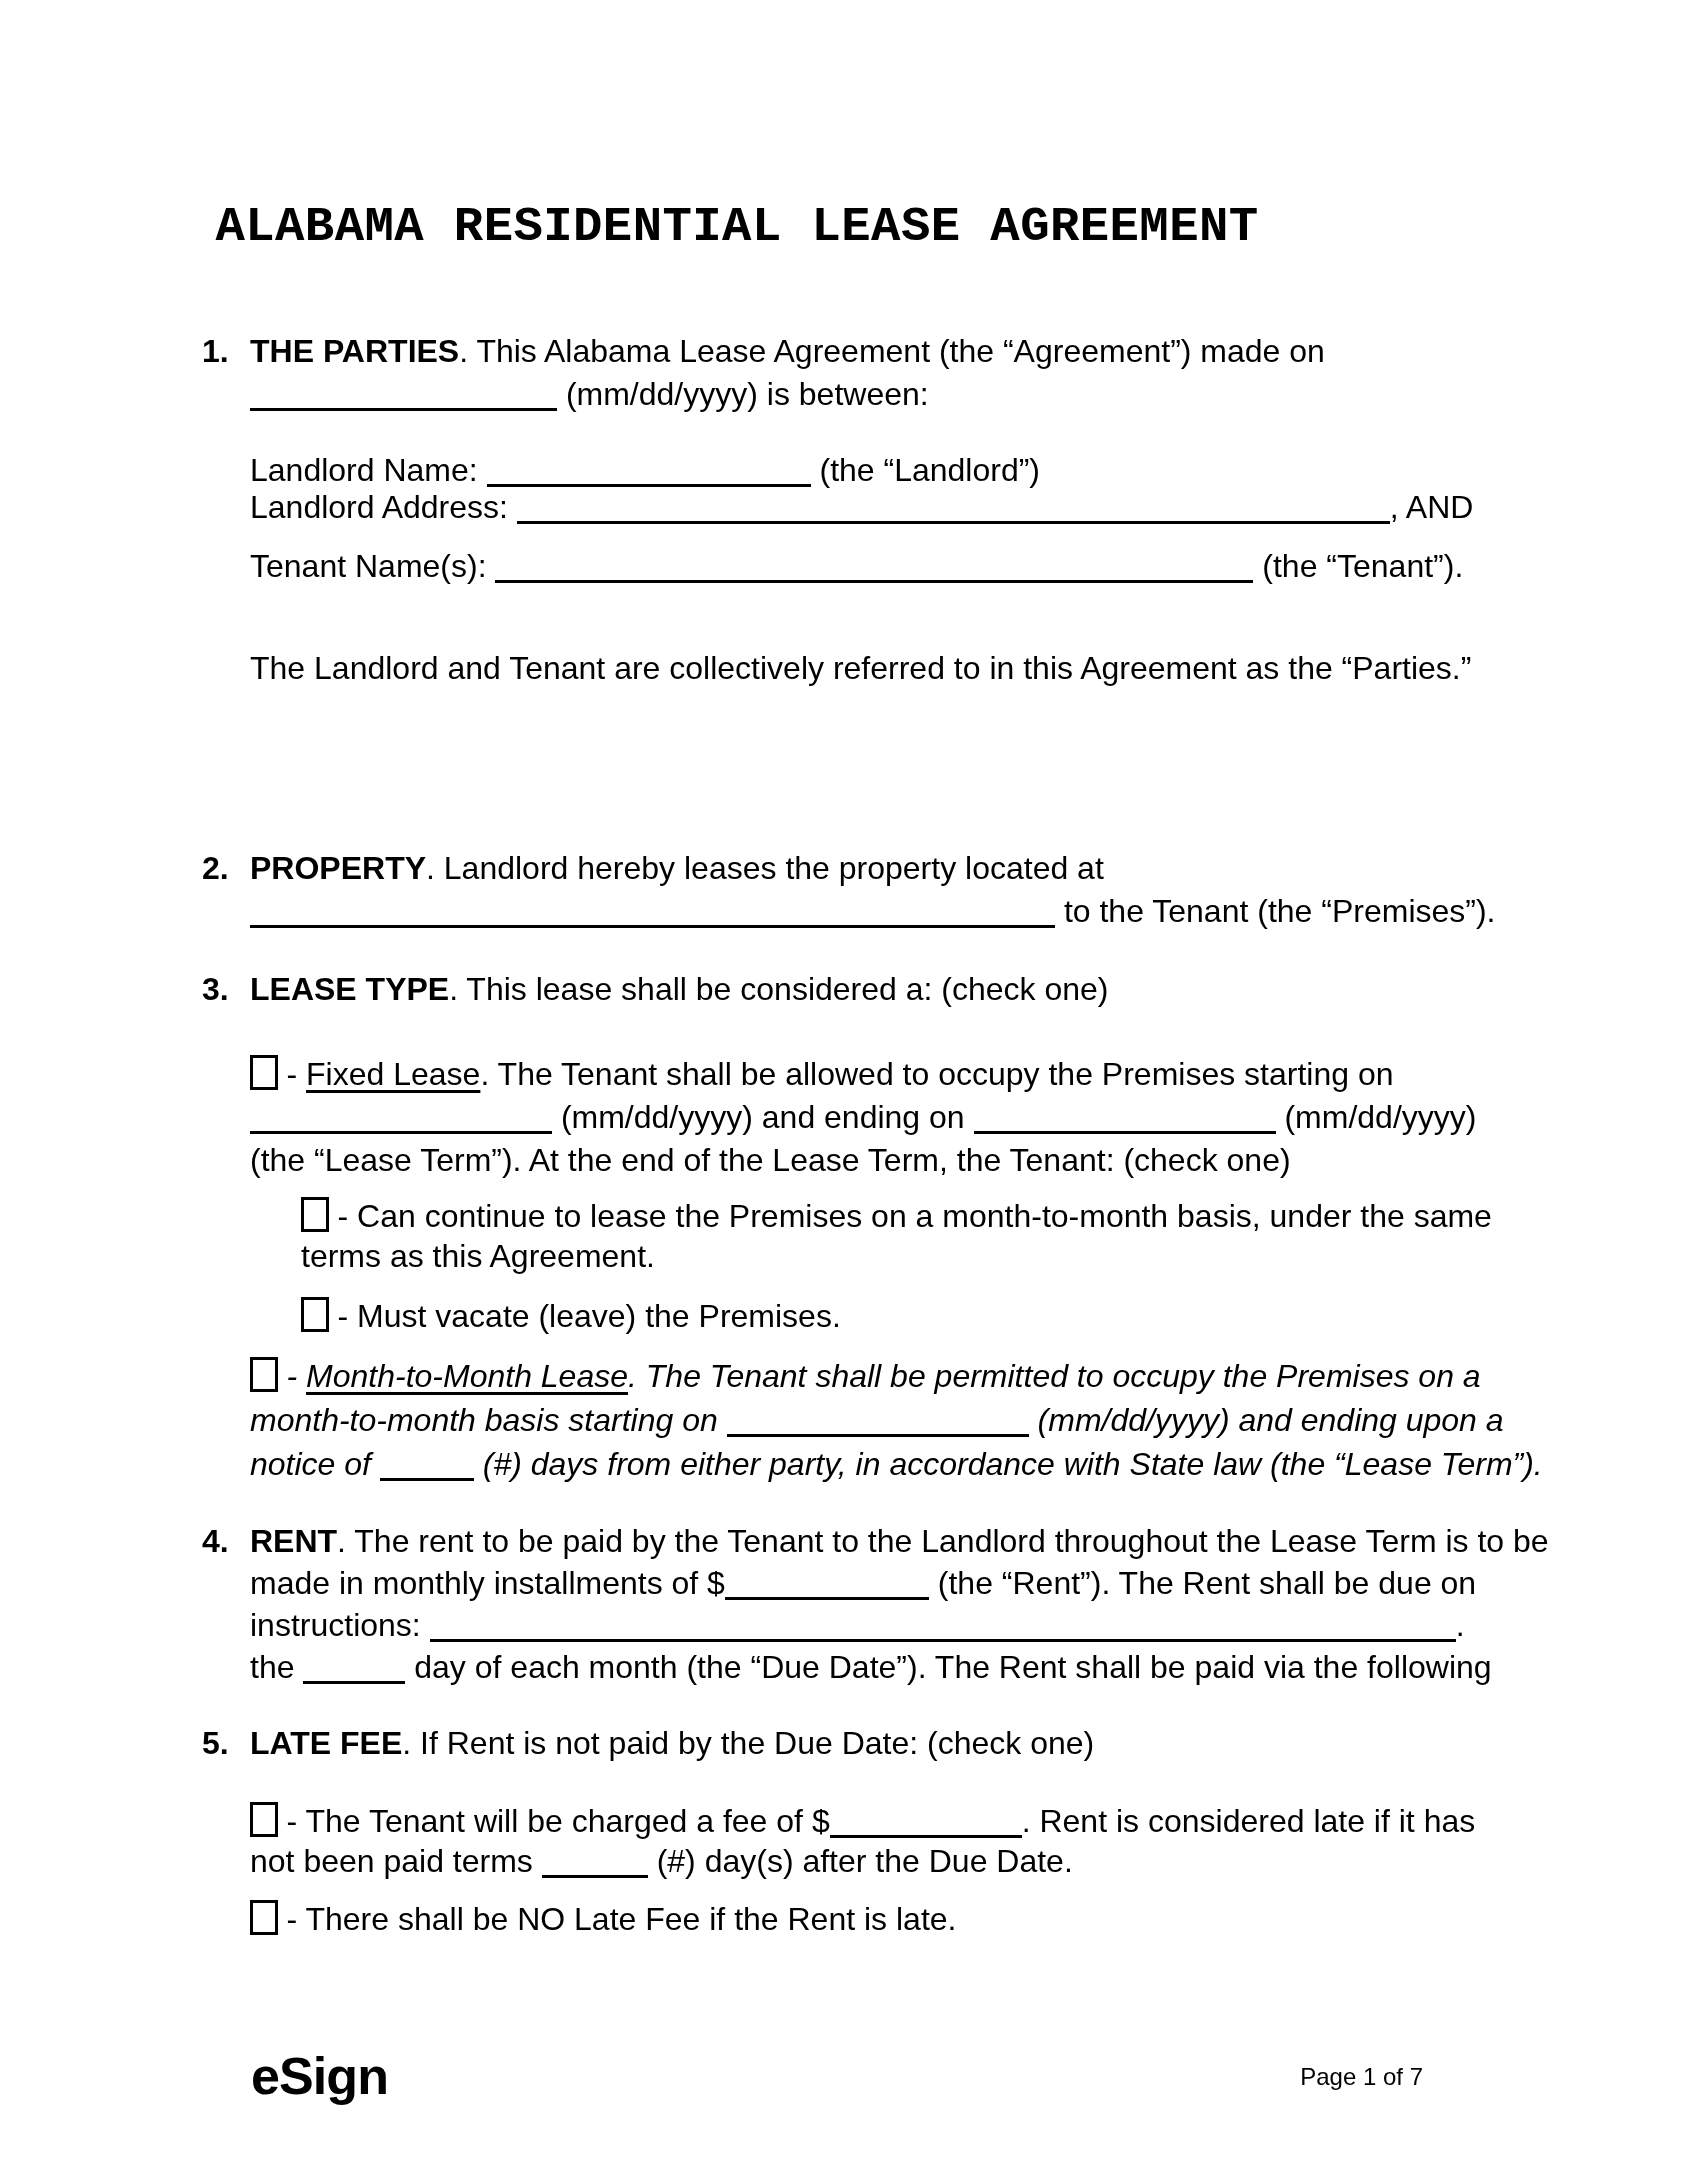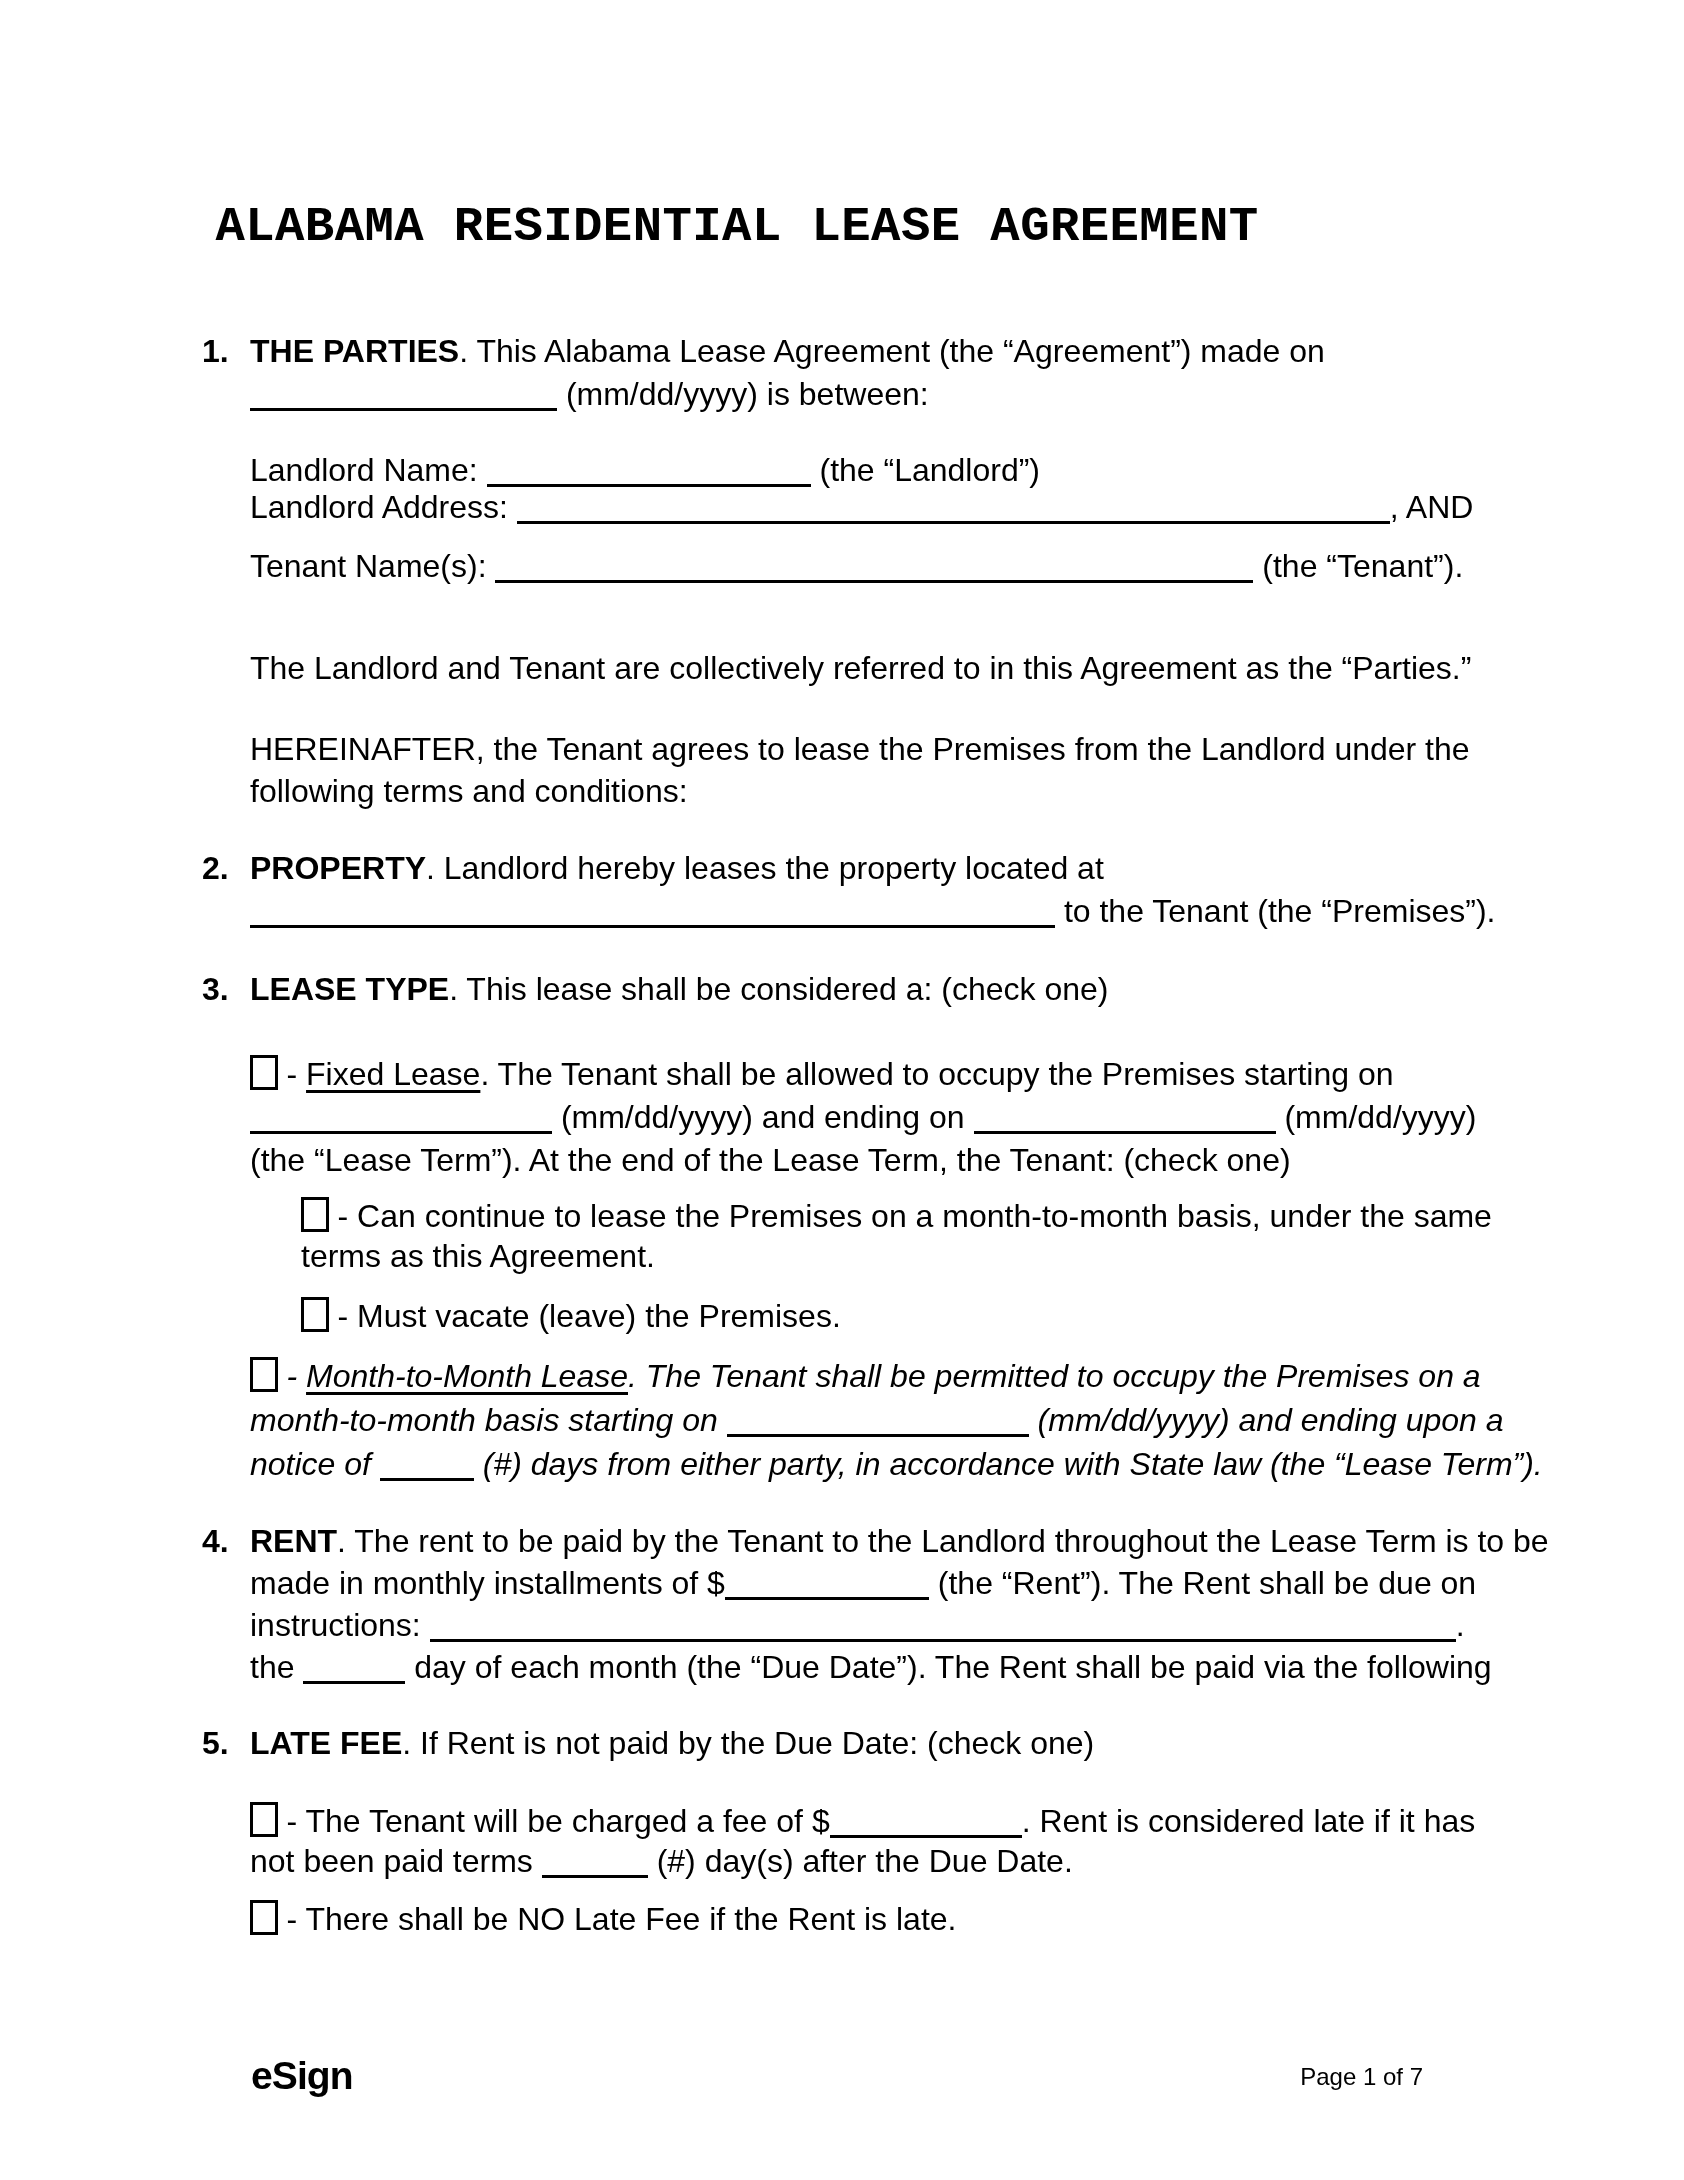--- a/index.html
+++ b/index.html
@@ -38,21 +38,21 @@
     text-decoration-thickness:3px;
     text-underline-offset:5.1px;
   }
   .lh44{line-height:37px;}
   .lh47{line-height:40px;}
   .lh49{line-height:42px;}
   .lh50{line-height:43px;}
   .lh52{line-height:44px;}
   .footer-brand{
     position:absolute;left:251px;top:2056px;
-    font-weight:bold;font-size:39px;letter-spacing:-0.9px;line-height:40px;
+    font-weight:bold;font-size:52px;letter-spacing:-0.9px;line-height:40px;
   }
   .footer-page{
     position:absolute;left:1193px;top:2061px;width:230px;
     text-align:right;font-size:24px;line-height:32px;white-space:nowrap;
   }
 </style>
 </head>
 <body>
 
 <div class="page">
@@ -79,26 +79,20 @@
       <div class="line"><span>Tenant Name(s): </span><span class="blank" style="width:758px;"></span><span> (the “Tenant”).</span></div>
     </div>
   </div>
 
   <div class="block" style="top:647px;">
     <div class="content">
       <div class="line">The Landlord and Tenant are collectively referred to in this Agreement as the “Parties.”</div>
     </div>
   </div>
 
-  <div class="block lh49" style="top:728px;">
-    <div class="content">
-      <div class="line">HEREINAFTER, the Tenant agrees to lease the Premises from the Landlord under the</div>
-      <div class="line">following terms and conditions:</div>
-    </div>
-  </div>
 
   <div class="block lh50" style="top:847px;">
     <span class="num">2.</span>
     <div class="content">
       <div class="line"><span class="bold">PROPERTY</span><span>. Landlord hereby leases the property located at</span></div>
       <div class="line"><span class="blank" style="width:805px;"></span><span> to the Tenant (the “Premises”).</span></div>
     </div>
   </div>
 
   <div class="block" style="top:968px;">

